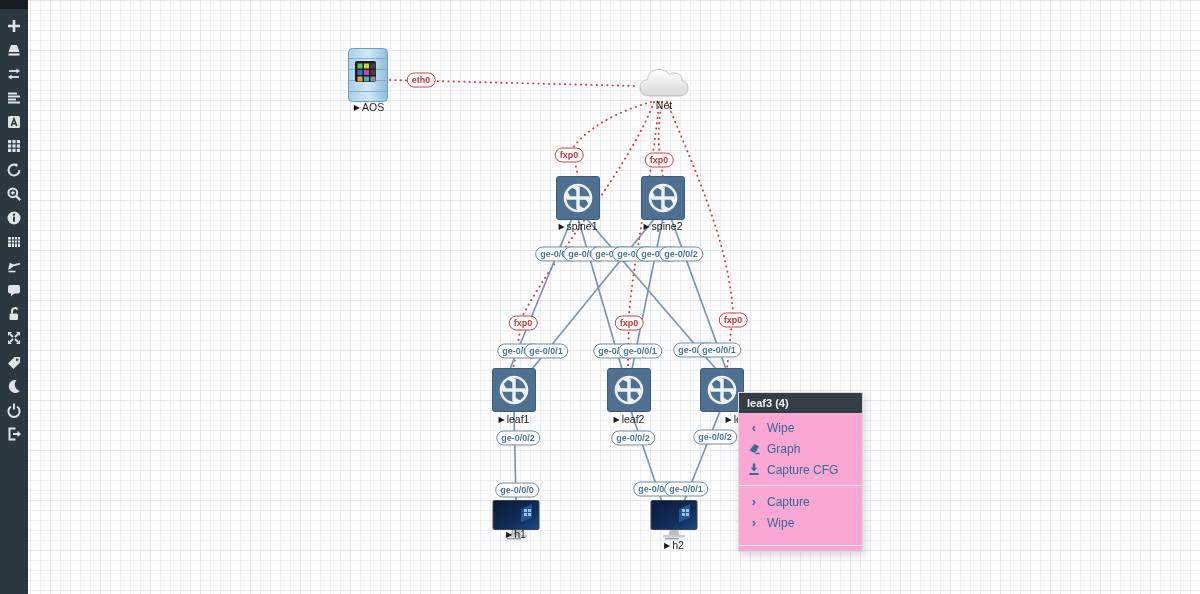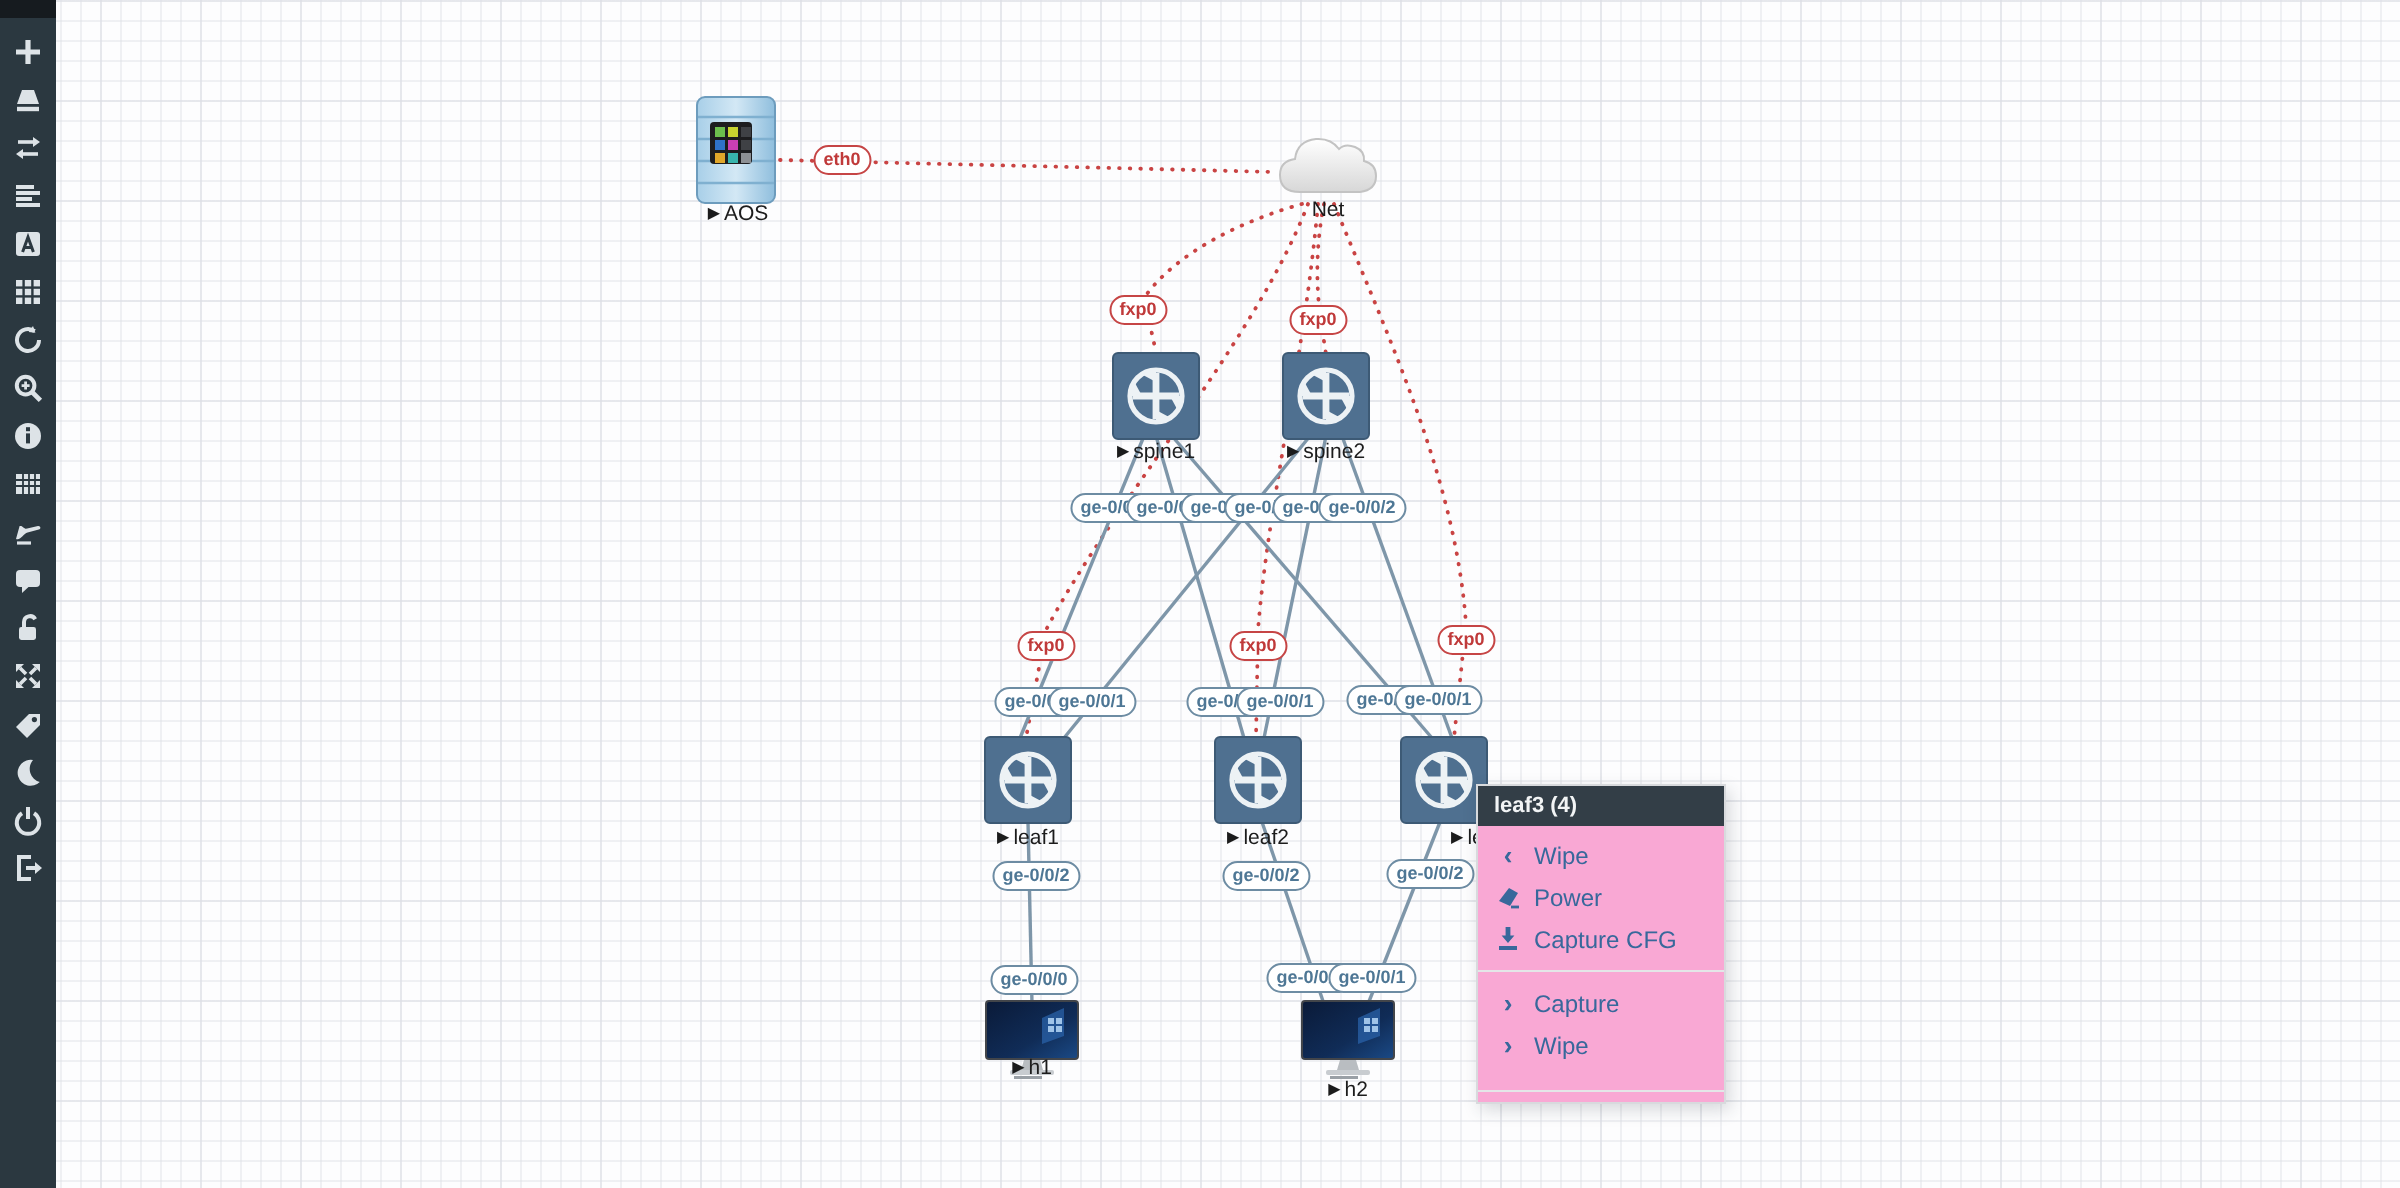--- a/index.html
+++ b/index.html
@@ -362,21 +362,21 @@
         <span class="mi glyph">‹</span>
         <span>Wipe</span>
       </div>
       <div class="menu-item">
         <span class="mi">
             <svg width="13" height="13" viewBox="0 0 13 13">
               <path d="M1.5 8.5L6.5 2l4.5 2.5L7 11z" fill="#38689b"></path>
               <path d="M7.5 11.5h4" stroke="#38689b" stroke-width="1.4"></path>
             </svg>
           </span>
-        <span>Power</span>
+        <span>Graph</span>
       </div>
       <div class="menu-item">
         <span class="mi">
             <svg width="12" height="13" viewBox="0 0 12 13">
               <path d="M6 8.5L2.8 4.8h2V0.5h2.4v4.3h2z" fill="#38689b"></path>
               <rect x="1.5" y="10" width="9" height="2" fill="#38689b"></rect>
             </svg>
           </span>
         <span>Capture CFG</span>
       </div>

